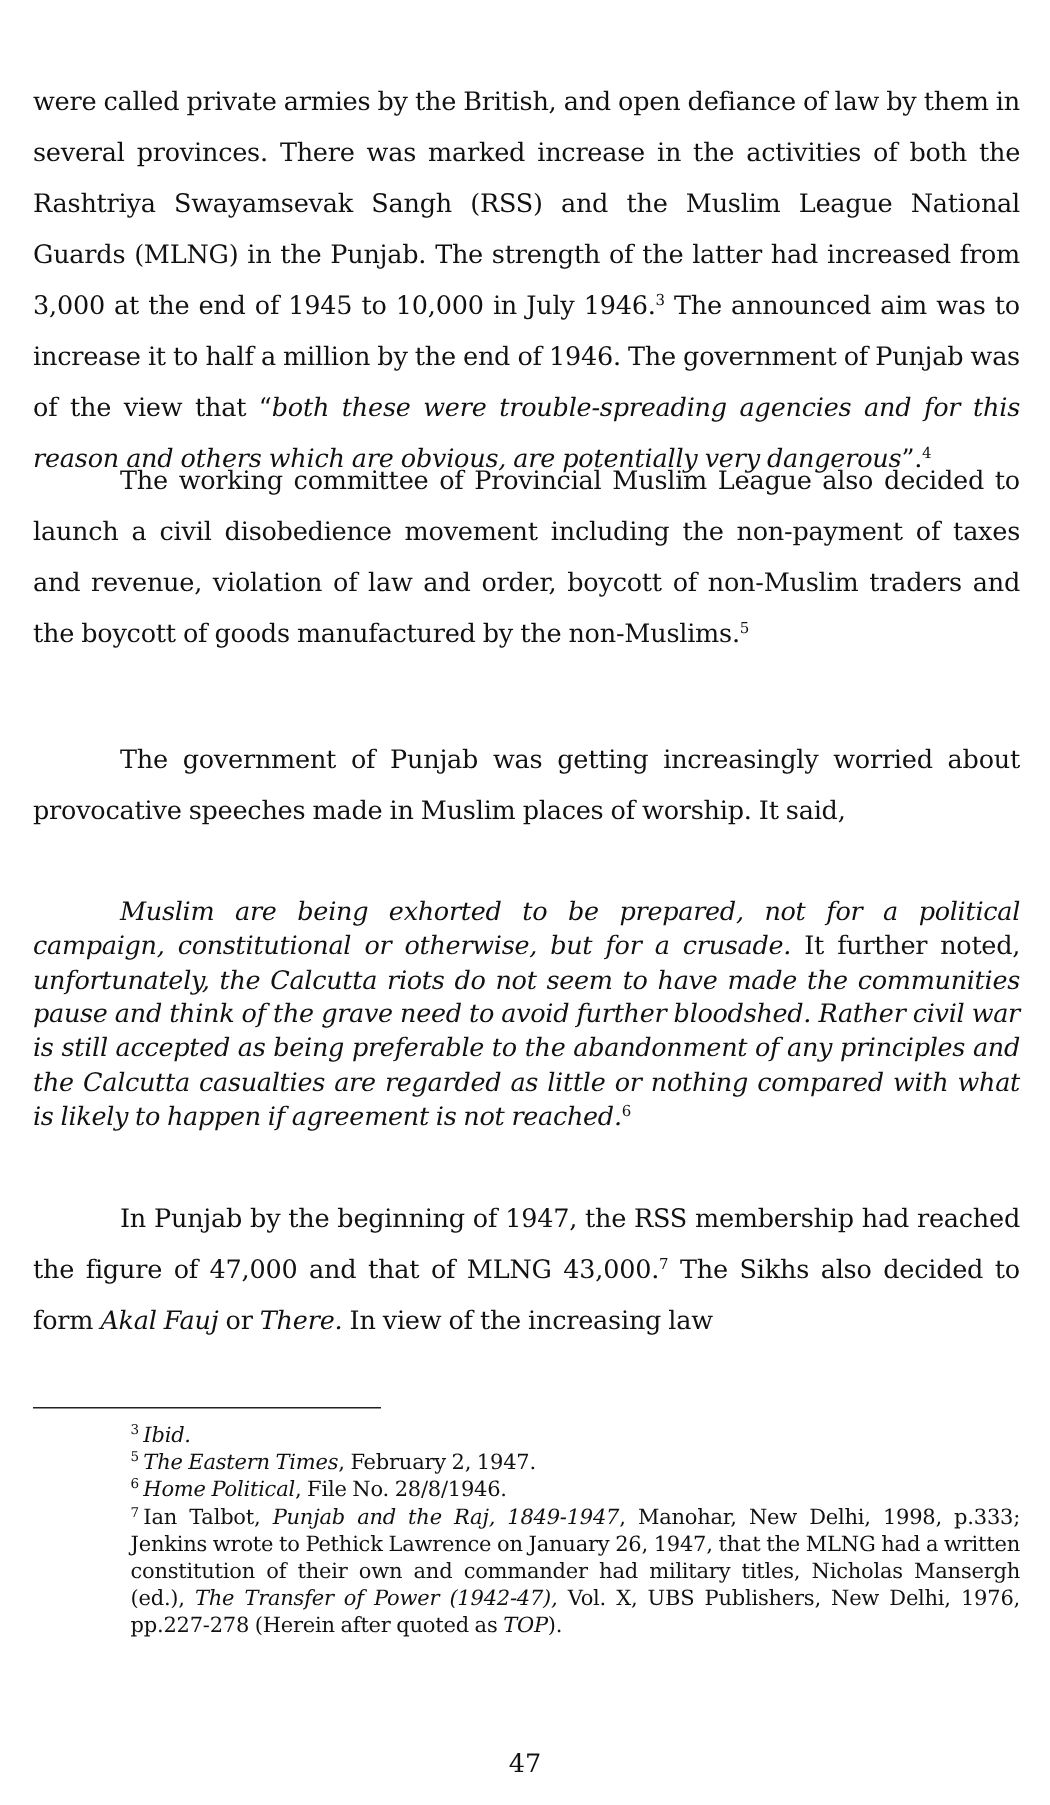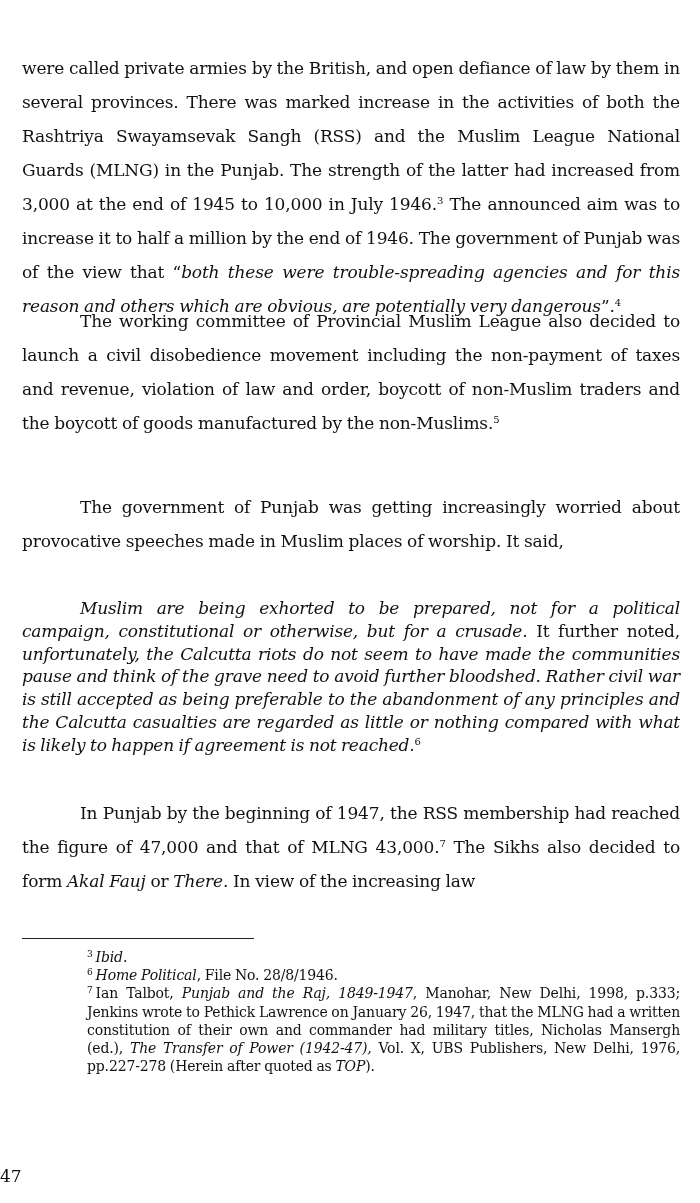--- a/index.html
+++ b/index.html
@@ -70,20 +70,21 @@
       word-spacing: -0.5px;
       margin-left: 48px;
     }
     .fn { margin: 0; }
     .fn sup { font-size: 9px; vertical-align: 5px; margin-right: 3px; }
     .page-number {
       position: absolute;
       top: 1166px;
       left: 0;
       width: 700px;
+      text-align: center;
       font-size: 17px;
       font-family: "DejaVu Serif", serif;
     }
   </style>
 </head>
 <body>
 
 <div class="page">
 
   <p class="body-text p1"><span>were called private armies by the British, and open defiance of law by them in several provinces. There was marked increase in the activities of both the Rashtriya Swayamsevak Sangh (RSS) and the Muslim League National Guards (MLNG) in the Punjab. The strength of the latter had increased from 3,000 at the end of 1945 to 10,000 in July 1946.</span><sup>3</sup><span> The announced aim was to increase it to half a million by the end of 1946. The government of Punjab was of the view that “</span><em>both these were trouble-spreading agencies and for this reason and others which are obvious, are potentially very dangerous</em><span>”.</span><sup>4</sup></p>
@@ -93,19 +94,20 @@
   <p class="body-text indent" style="position:absolute; top:490px; left:0; right:0;"><span>The government of Punjab was getting increasingly worried about provocative speeches made in Muslim places of worship. It said,</span></p>
 
   <p class="block"><em>Muslim are being exhorted to be prepared, not for a political campaign, constitutional or otherwise, but for a crusade.</em><span> It further noted, </span><em>unfortunately, the Calcutta riots do not seem to have made the communities pause and think of the grave need to avoid further bloodshed. Rather civil war is still accepted as being preferable to the abandonment of any principles and the Calcutta casualties are regarded as little or nothing compared with what is likely to happen if agreement is not reached.</em><sup>6</sup></p>
 
   <p class="body-text indent p4"><span>In Punjab by the beginning of 1947, the RSS membership had reached the figure of 47,000 and that of MLNG 43,000.</span><sup>7</sup><span> The Sikhs also decided to form </span><em>Akal Fauj</em><span> or </span><em>There.</em><span> In view of the increasing law</span></p>
 
   <div class="rule"></div>
 
   <div class="footnotes">
     <p class="fn"><sup>3</sup><em>Ibid.</em><span></span></p>
+    <p class="fn"><sup>5</sup><em>The Eastern Times</em><span>, February 2, 1947.</span></p>
     <p class="fn"><sup>6</sup><em>Home Political</em><span>, File No. 28/8/1946.</span></p>
     <p class="fn"><sup>7</sup><span>Ian Talbot, </span><em>Punjab and the Raj, 1849-1947</em><span>, Manohar, New Delhi, 1998, p.333; Jenkins wrote to Pethick Lawrence on January 26, 1947, that the MLNG had a written constitution of their own and commander had military titles, Nicholas Mansergh (ed.), </span><em>The Transfer of Power (1942-47),</em><span> Vol. X, UBS Publishers, New Delhi, 1976, pp.227-278 (Herein after quoted as </span><em>TOP</em><span>).</span></p>
   </div>
 
 </div>
 
 <div class="page-number">47</div>
 
 </body></html>

